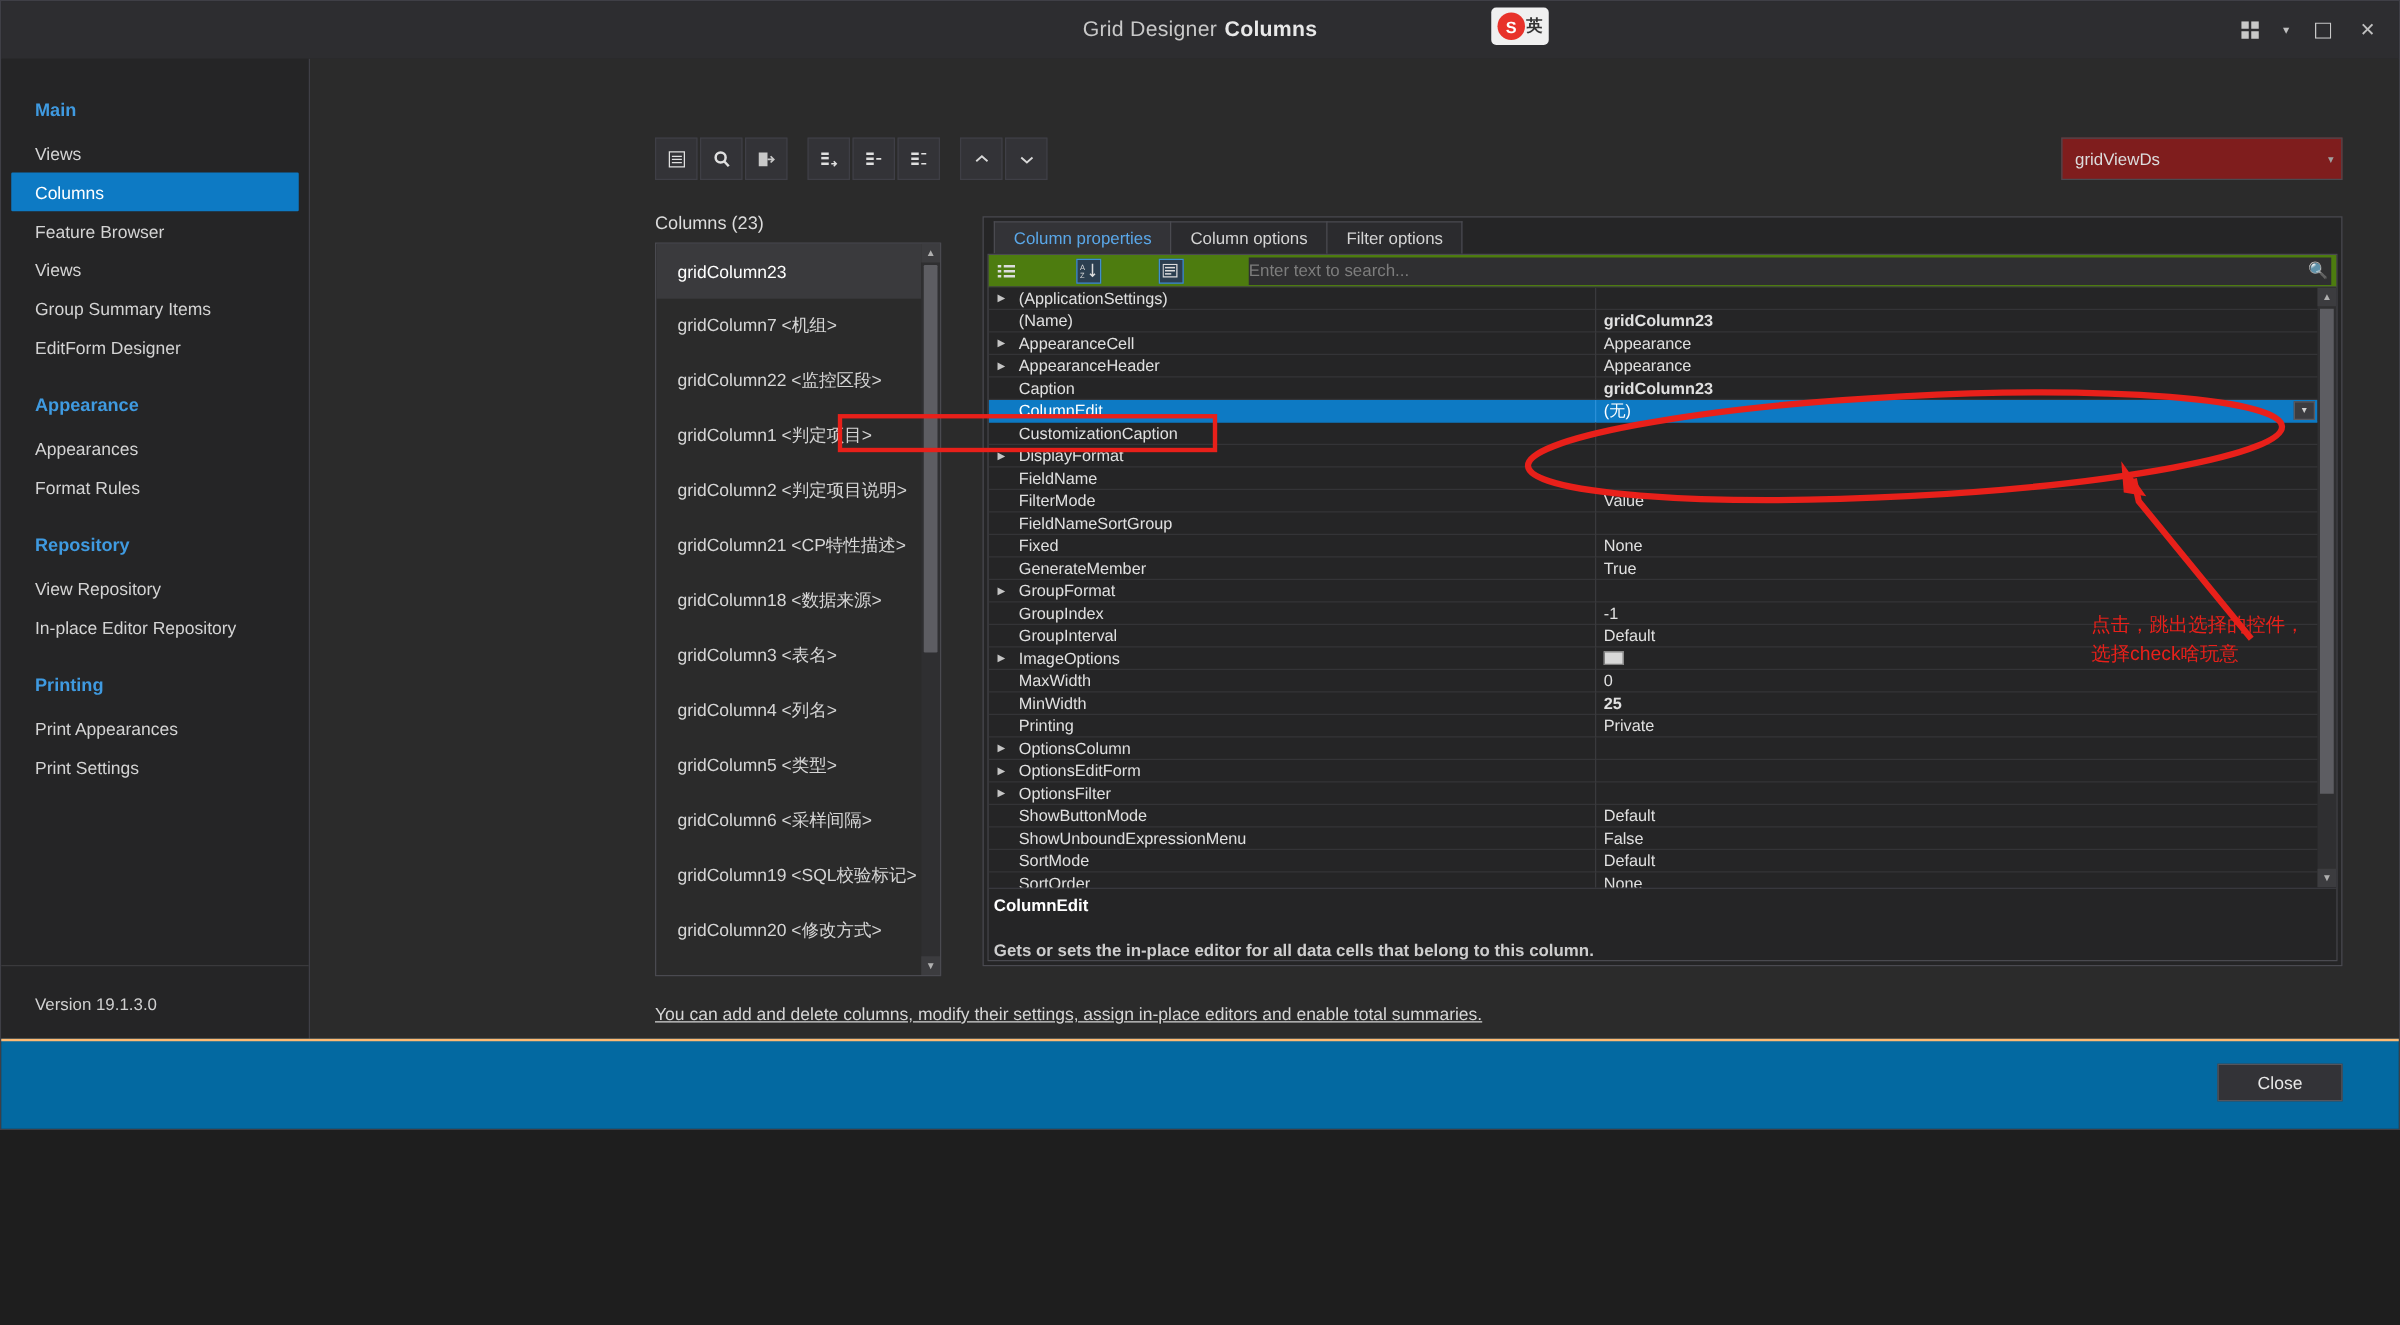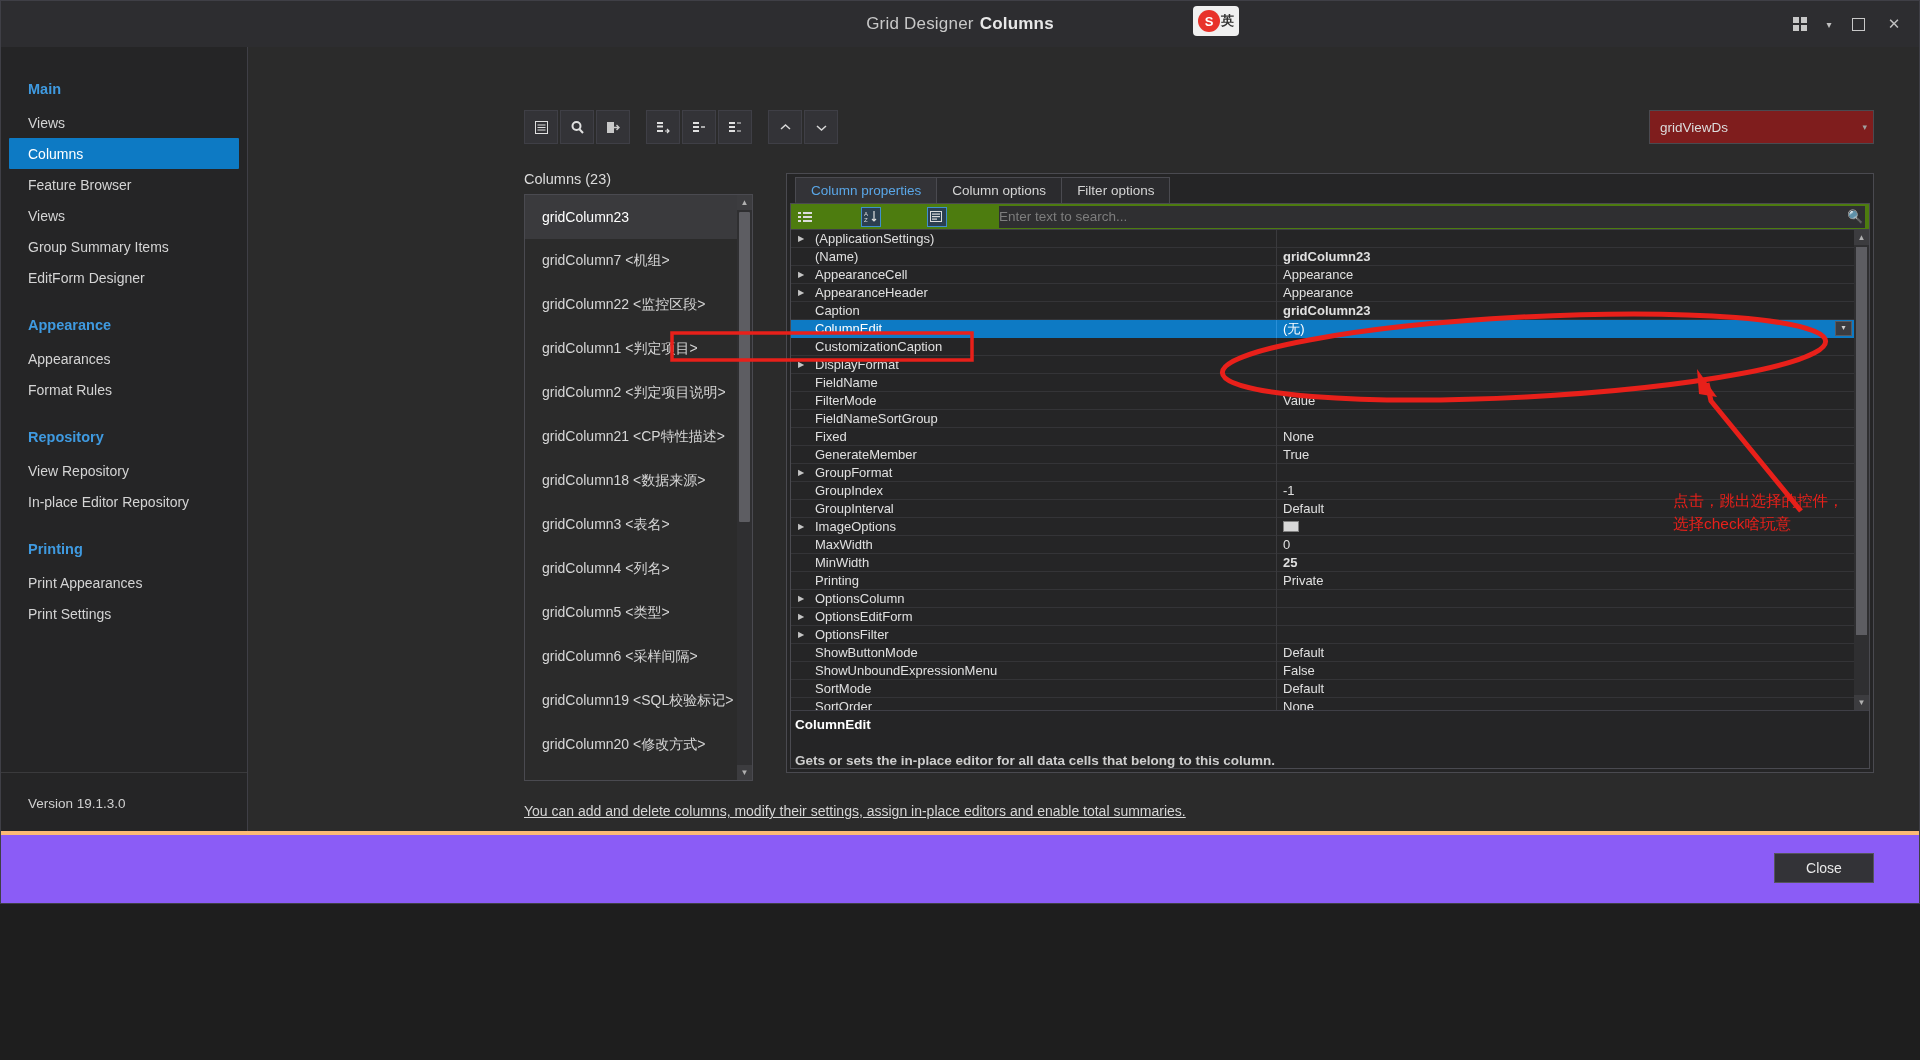--- a/index.html
+++ b/index.html
@@ -284,22 +284,22 @@
   .prop-desc .d { font-size: 13.5px; color: #cdcdcd; margin-top: 21px; font-weight: bold; }
 
   .hint {
     position: absolute; left: 276px; top: 756px;
     font-size: 14px; color: #d6d6d6; text-decoration: underline;
   }
 
   
   .footer {
     flex: 0 0 72px; height: 72px;
-    border-top: 4px solid #fdba74;
-    background: #8b5cf6;
+    border-top: 2px solid #fdba74;
+    background: #0369a1;
     position: relative;
   }
   .close-btn {
     position: absolute; right: 45px; top: 18px;
     width: 100px; height: 30px;
     background: #333337; border: 1px solid #55555c;
     color: #e8e8e8; font-size: 14px;
     display: flex; align-items: center; justify-content: center;
     cursor: default;
   }

